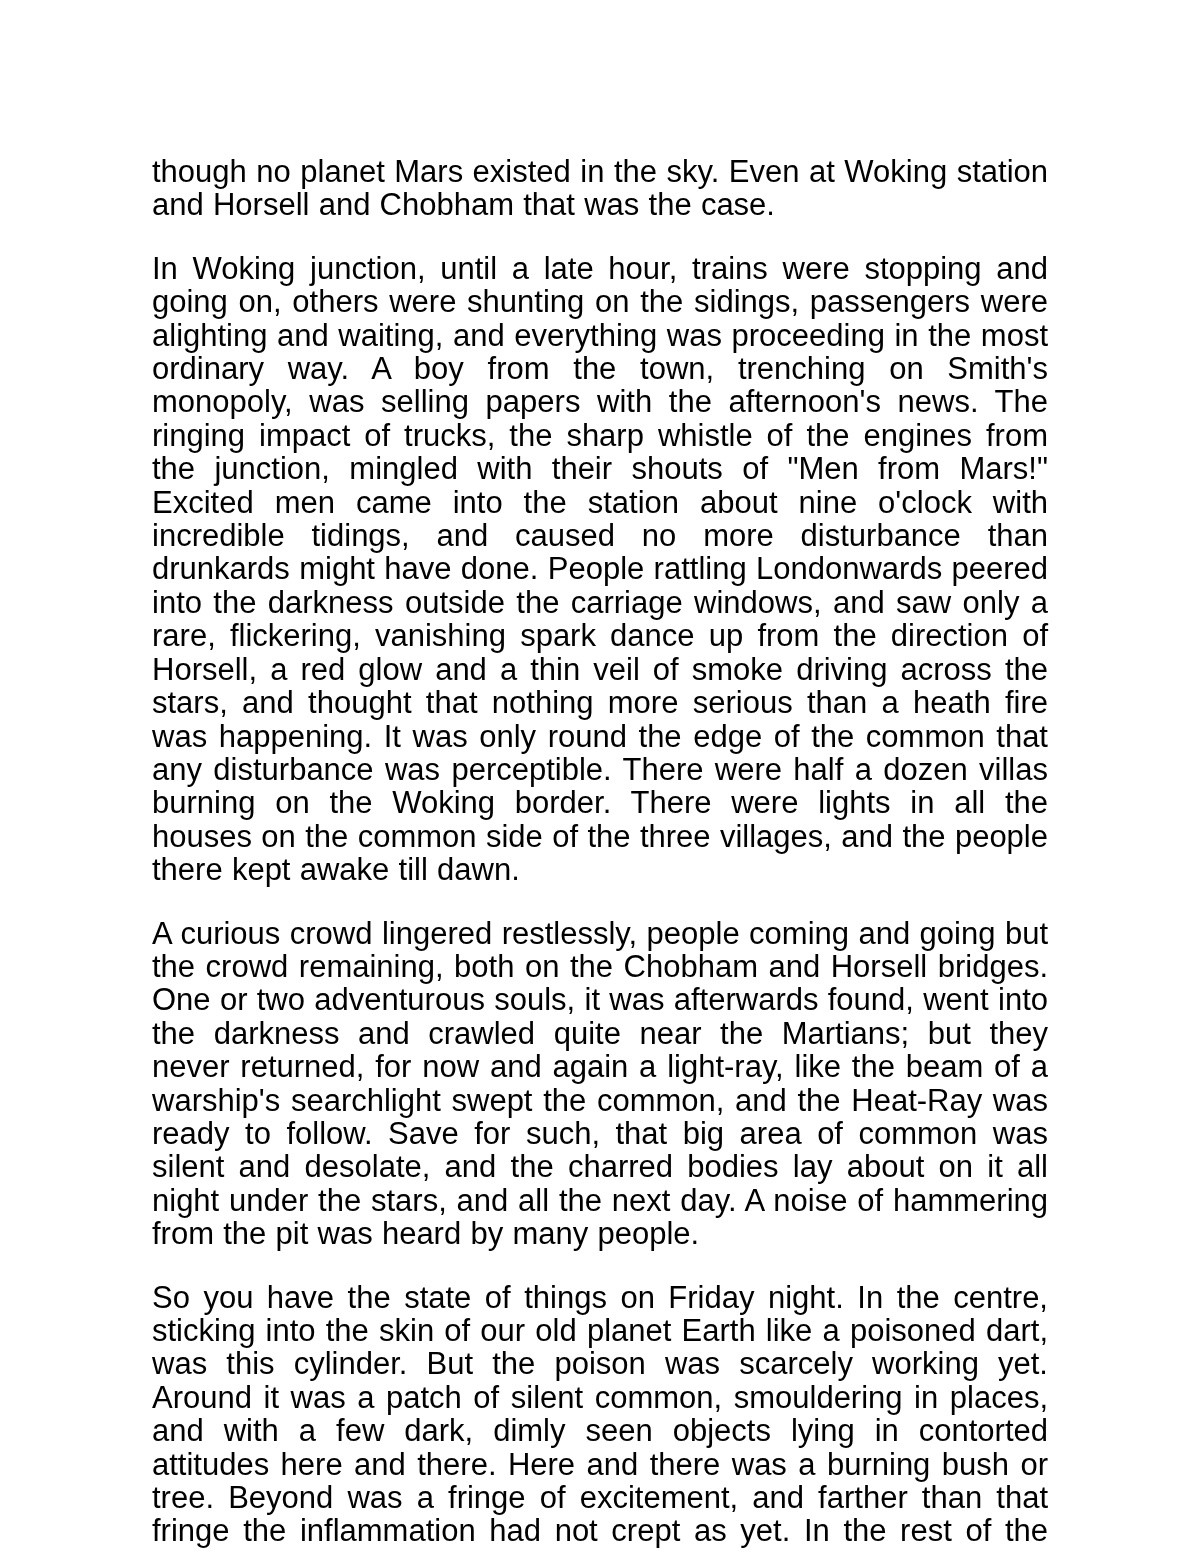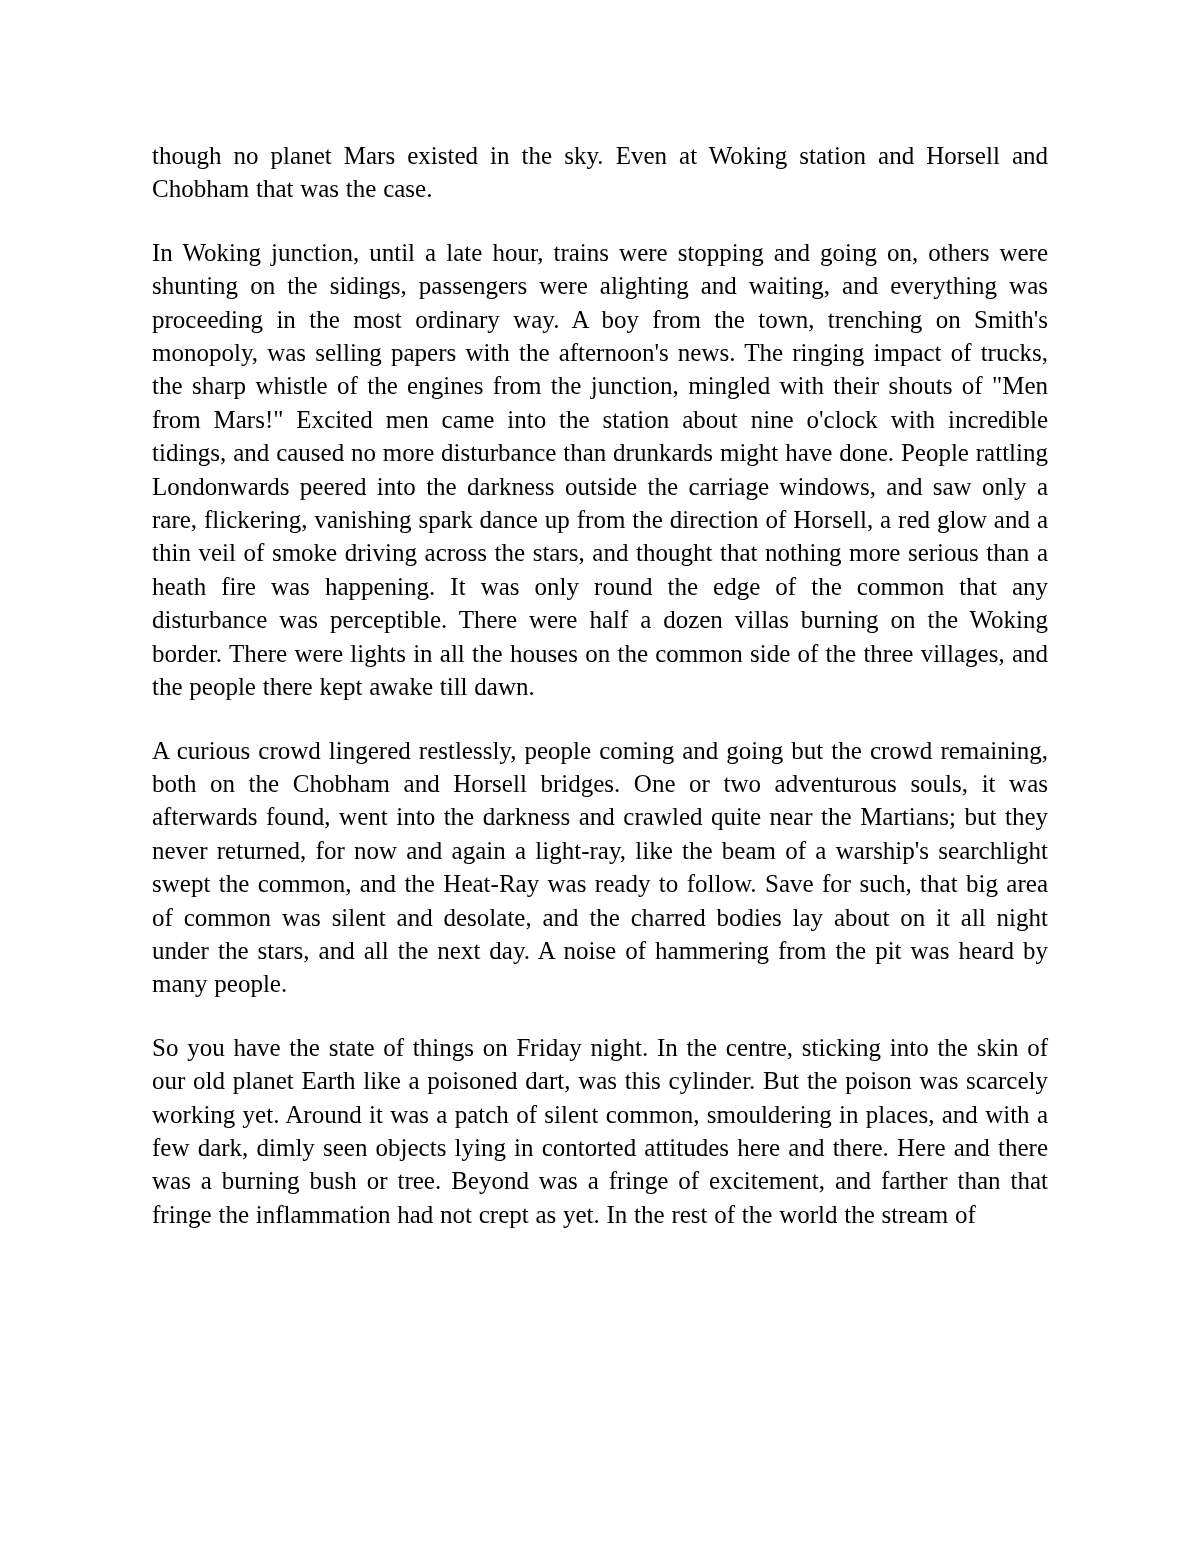--- a/index.html
+++ b/index.html
@@ -13,26 +13,26 @@
     overflow: hidden;
   }
   .page {
     width: 1200px;
     height: 1552px;
     background: #ffffff;
     box-sizing: border-box;
     padding: 139px 152px 0 152px;
   }
   .page p {
-    font-family: Liberation Serif, serif;
-    font-size: 25px;
+    font-family: Liberation Sans, sans-serif;
+    font-size: 31px;
     line-height: 33.4px;
     color: #000000;
     text-align: justify;
-    margin: 0 0 30px 0;
+    margin: 16px 0 30px 0;
     padding: 0;
     word-spacing: 0.02em;
   }
 </style>
 </head>
 <body>
 
 <div class="page">
   <p>though no planet Mars existed in the sky. Even at Woking station and Horsell and Chobham that was the case.</p>
   <p>In Woking junction, until a late hour, trains were stopping and going on, others were shunting on the sidings, passengers were alighting and waiting, and everything was proceeding in the most ordinary way. A boy from the town, trenching on Smith's monopoly, was selling papers with the afternoon's news. The ringing impact of trucks, the sharp whistle of the engines from the junction, mingled with their shouts of "Men from Mars!" Excited men came into the station about nine o'clock with incredible tidings, and caused no more disturbance than drunkards might have done. People rattling Londonwards peered into the darkness outside the carriage windows, and saw only a rare, flickering, vanishing spark dance up from the direction of Horsell, a red glow and a thin veil of smoke driving across the stars, and thought that nothing more serious than a heath fire was happening. It was only round the edge of the common that any disturbance was perceptible. There were half a dozen villas burning on the Woking border. There were lights in all the houses on the common side of the three villages, and the people there kept awake till dawn.</p>

